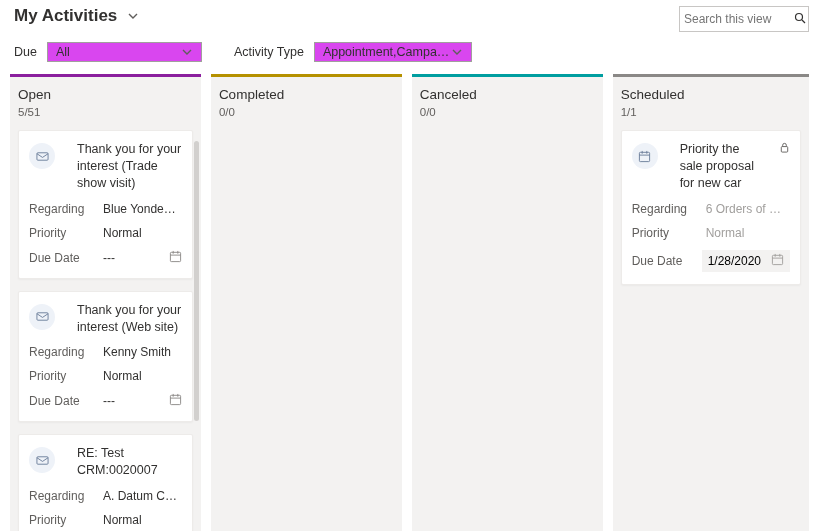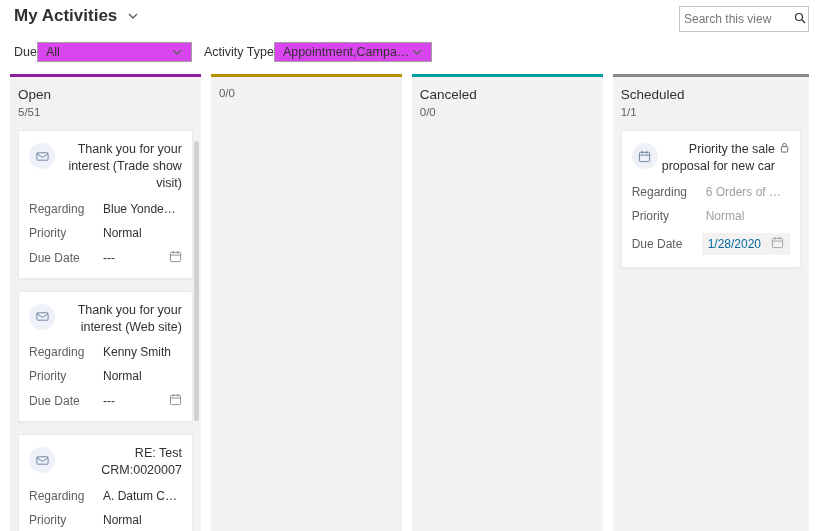--- a/index.html
+++ b/index.html
@@ -44,20 +44,21 @@
     border:none; outline:none;
     font-size:12px;
     width:95px;
     color:#605e5c;
   }
   .search-icon svg { width:12px; height:12px; }
 
   .filters {
     display:flex;
     align-items:center;
+    gap:10px;
     padding: 6px 14px 12px 14px;
     font-size:12.5px;
     color:#323130;
   }
   .filter-label { color:#323130; }
   .dropdown {
     border:1px solid #a19f9d;
     height:20px;
     display:flex;
     align-items:center;
@@ -104,24 +105,23 @@
   .card {
     background:#fff;
     border:1px solid #edebe9;
     border-radius:2px;
     padding:10px 10px 12px 10px;
     margin-bottom:12px;
     box-shadow:0 1px 2px rgba(0,0,0,0.04);
   }
   .card-head {
     display:flex;
-    gap:4px;
+    gap:22px;
     align-items:flex-start;
     margin-bottom:10px;
-    text-align:right;
   }
   .iconcircle {
     width:26px;height:26px;border-radius:50%;
     background:#eef2f8;
     display:flex;align-items:center;justify-content:center;
     flex-shrink:0;
     margin-top:2px;
   }
   .iconcircle svg { width:13px; height:13px; }
   .card-title {
@@ -146,21 +146,21 @@
   .row .cal { margin-left:auto; }
   .row .cal svg { width:13px;height:13px; }
   .date-pill {
     background:#f3f2f1;
     padding:3px 6px;
     display:flex;
     align-items:center;
     gap:10px;
     margin-left:-4px;
   }
-  .date-pill .val { color:#0369a1; }
+  .date-pill .val { color:#000000; }
 </style>
 </head>
 <body>
 
 <div class="header">
   <div class="title-wrap">
     <span class="title">My Activities</span>
     <span class="chev">
       <svg viewBox="0 0 12 12">
           <path d="M2 4 L6 8 L10 4" fill="none" stroke="#605e5c" stroke-width="1.4"></path>
@@ -282,20 +282,21 @@
           <span class="val">A. Datum Corp...</span>
         </div>
       <div class="row">
           <span class="lbl">Priority</span>
           <span class="val">Normal</span>
         </div>
     </div>
   </div>
 
   <div class="col completed">
+    <div class="col-title">Completed</div>
     <div class="col-count">0/0</div>
   </div>
 
   <div class="col canceled">
     <div class="col-title">Canceled</div>
     <div class="col-count">0/0</div>
   </div>
 
   <div class="col scheduled">
     <div class="col-title">Scheduled</div>

